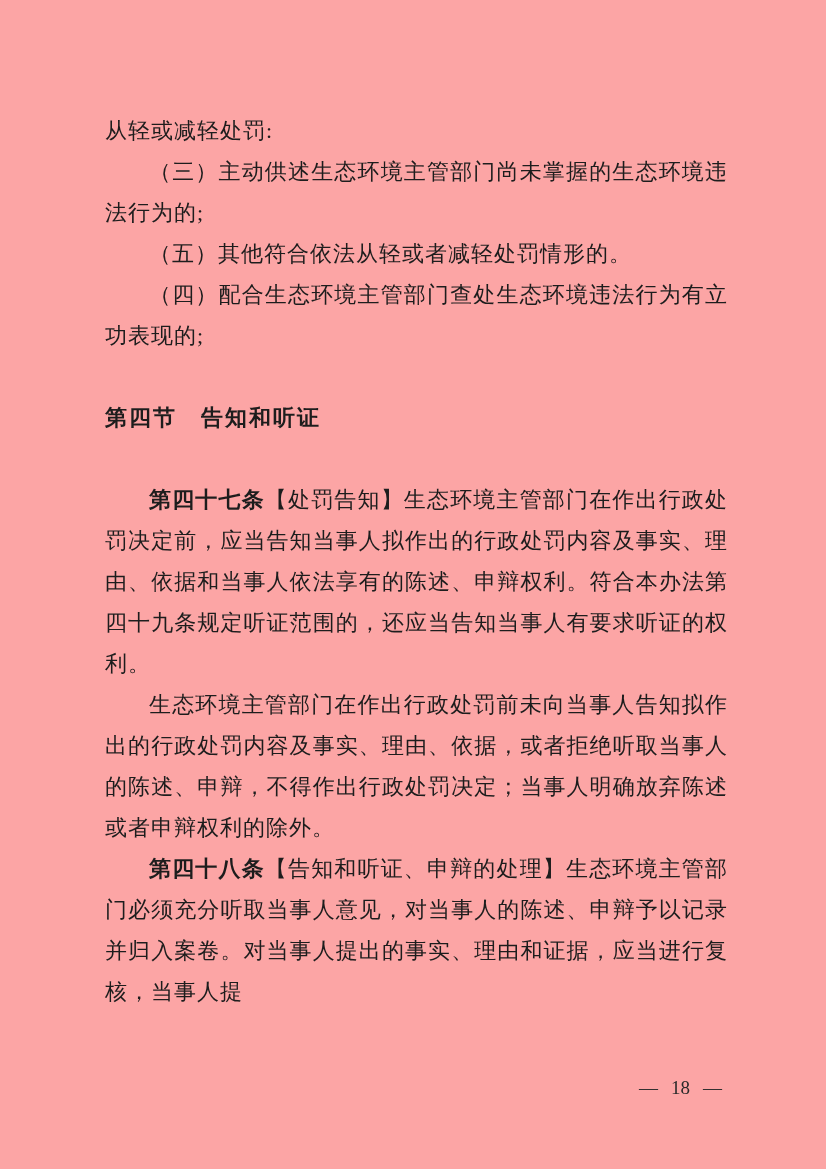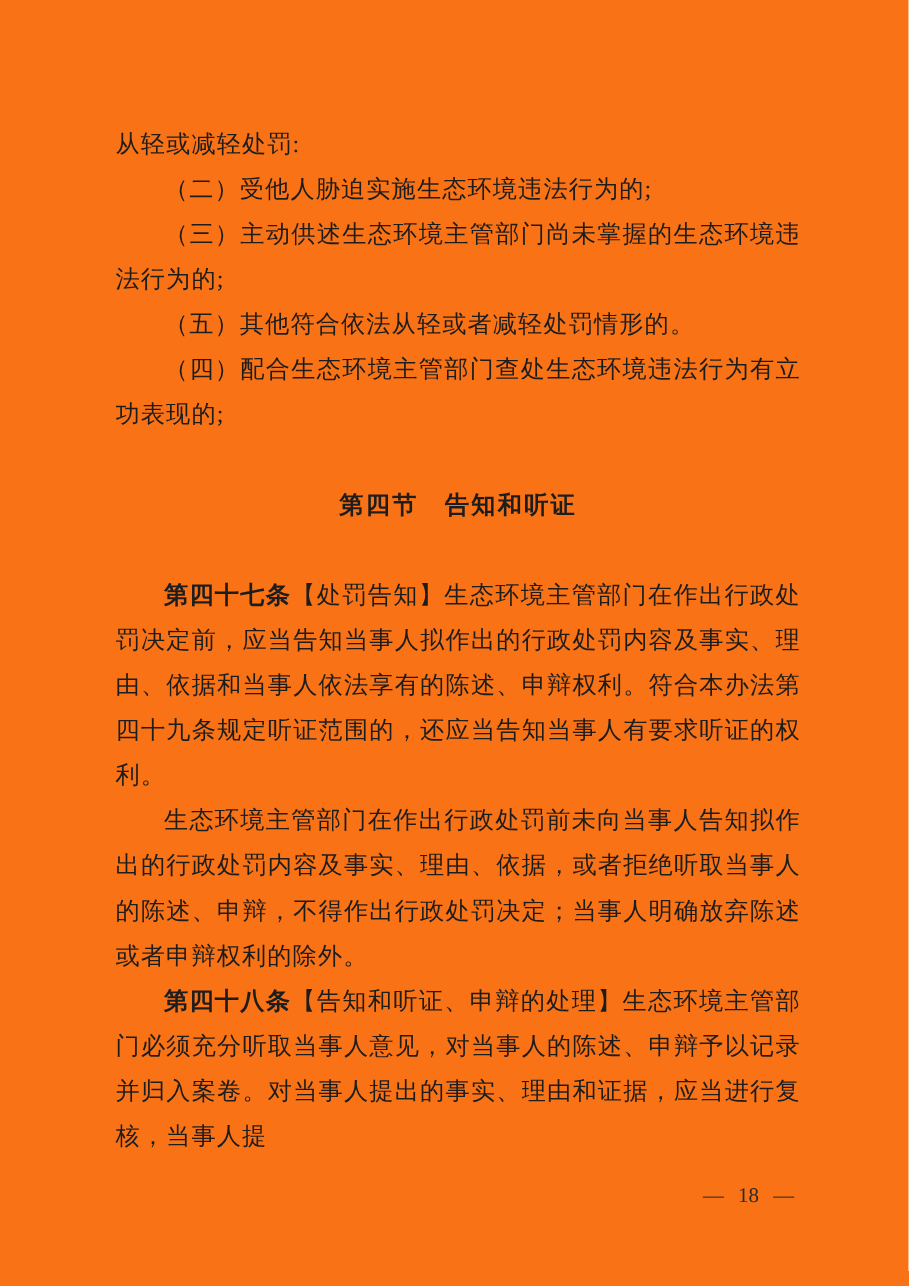--- a/index.html
+++ b/index.html
@@ -4,21 +4,21 @@
 <style>
   html, body {
     margin: 0;
     padding: 0;
     background: #ffffff;
   }
   .page {
     position: relative;
     width: 826px;
     height: 1169px;
-    background: #f97316;
+    background: #fca5a5;
     font-family: "Liberation Serif", "DejaVu Serif", serif;
     color: #1d1d1d;
     overflow: hidden;
   }
   .content {
     position: absolute;
     left: 105px;
     top: 110px;
     width: 623px;
   }
@@ -33,21 +33,21 @@
     text-indent: 44px;
   }
   .lead {
     font-weight: bold;
   }
   .section-heading {
     margin: 41px 0;
     font-size: 22px;
     line-height: 41px;
     font-weight: bold;
-    text-align: center;
+    text-align: left;
     letter-spacing: 2px;
   }
   .heading-number {
     margin-right: 24px;
   }
   .footer {
     position: absolute;
     top: 1076px;
     right: 104px;
     font-size: 19px;
@@ -60,21 +60,20 @@
 </style>
 </head>
 <body>
 
 <div class="page">
   <div class="content">
 
     <p class="para">从轻或减轻处罚:</p>
 
 
-    <p class="para indent">（二）受他人胁迫实施生态环境违法行为的;</p>
 
     <p class="para indent">（三）主动供述生态环境主管部门尚未掌握的生态环境违法行为的;</p>
 
     <p class="para indent">（五）其他符合依法从轻或者减轻处罚情形的。</p>
 
     <p class="para indent">（四）配合生态环境主管部门查处生态环境违法行为有立功表现的;</p>
 
     <h2 class="section-heading">
       <span class="heading-number">第四节</span><span>告知和听证</span>
     </h2>

